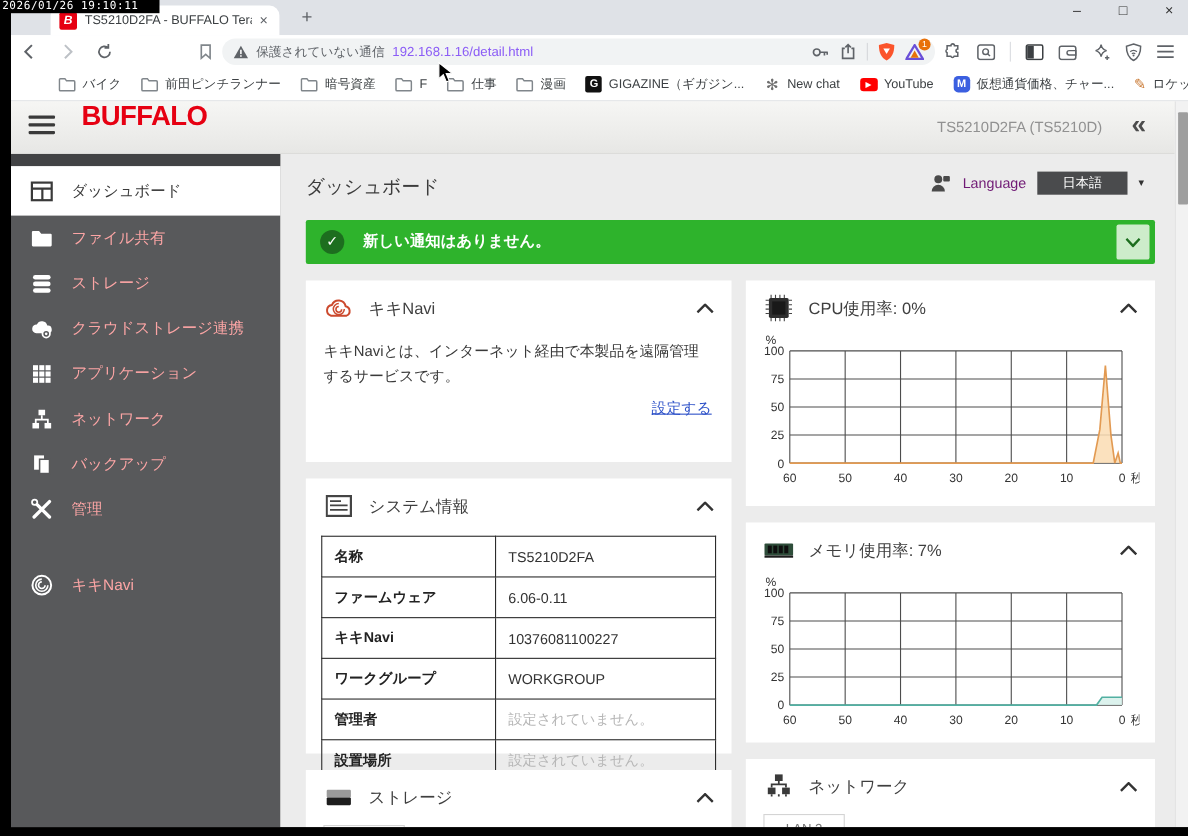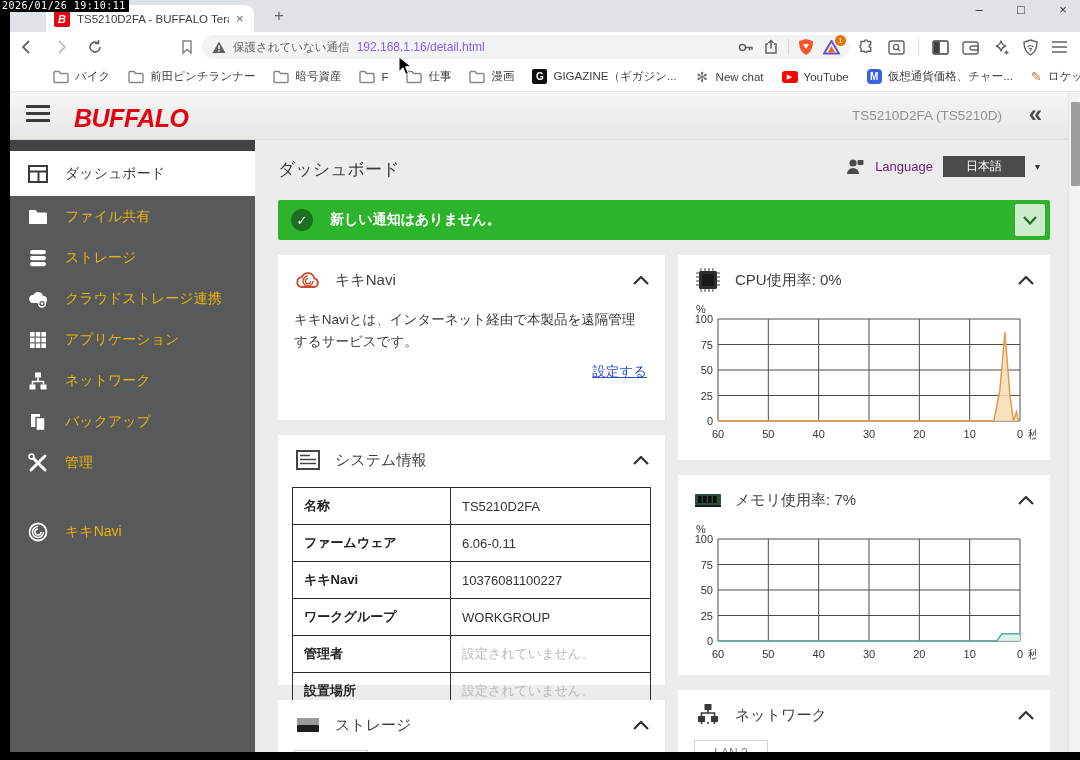--- a/index.html
+++ b/index.html
@@ -4,21 +4,21 @@
 <style>
   * { box-sizing: border-box; margin: 0; padding: 0; }
   body {
     width: 1080px; height: 760px; position: relative; overflow: hidden;
     background: #000; font-family: "Liberation Sans", "DejaVu Sans", sans-serif;
   }
   .browser { position: absolute; left: 10px; top: 0; width: 1070px; height: 752px; background: #fff; }
 
   
   .os-timestamp { position: absolute; left: 0; top: 0; z-index: 60; background: #000; color: #fff;
-    font-family: "DejaVu Sans Mono", monospace; font-size: 10px; padding: 0 3px 1px 2px; letter-spacing: 0.5px; }
+    font-family: "DejaVu Sans Mono", monospace; font-size: 10px; padding: 0 19px 1px 2px; letter-spacing: 0.5px; }
 
   
   .tabbar { position: relative; height: 32px; background: #dfe2e7; }
   .tab { position: absolute; left: 36px; top: 5px; width: 208px; height: 27px; background: #fff;
     border-radius: 9px 9px 0 0; display: flex; align-items: center; padding: 0 8px; gap: 7px; }
   .favicon { width: 16px; height: 16px; min-width: 16px; background: #e60012; color: #fff; font-size: 11px;
     font-weight: bold; font-style: italic; display: flex; align-items: center; justify-content: center; border-radius: 2px; }
   .tab-title { font-size: 11.5px; color: #3c4043; white-space: nowrap; overflow: hidden; width: 152px; }
   .tab-close { font-size: 13px; color: #5f6368; cursor: default; }
   .newtab { position: absolute; left: 256px; top: 4px; font-size: 17px; color: #5f6368; padding: 2px 8px; }
@@ -58,29 +58,29 @@
   .ico-gpt { width: 15px; height: 15px; border-radius: 50%; color: #6e6e6e; font-size: 14px; line-height: 14px;
     display: flex; align-items: center; justify-content: center; }
   .ico-pencil { color: #c7742c; font-size: 13px; }
 
   
   .page { position: absolute; top: 92px; left: 0; width: 1070px; height: 660px; background: #ececec; overflow: hidden; }
   .app-header { position: absolute; top: 0; left: 0; width: 1058px; height: 48px;
     background: linear-gradient(#f6f6f4, #e7e7e5); border-bottom: 1px solid #dcdcda; }
   .hamburger { position: absolute; left: 16px; top: 13px; width: 24px; }
   .hamburger div { height: 3px; background: #3a3a3a; margin-bottom: 4px; border-radius: 1px; }
-  .brand { position: absolute; left: 64px; top: 12px; color: #e60012; font-size: 25px; font-weight: 800;
-    font-style: italic; letter-spacing: -0.5px; }
+  .brand { position: absolute; left: 64px; top: 0; color: #e60012; font-size: 25px; font-weight: 800;
+    letter-spacing: -0.5px; }
   .device-name { position: absolute; right: 66px; top: 16px; color: #919191; font-size: 13.5px; }
   .collapse-left { position: absolute; right: 26px; top: 8px; color: #4d4d4d; font-size: 24px; font-weight: bold; }
 
   
   .sidebar { position: absolute; left: 0; top: 48px; width: 245px; height: 612px; background: #58595b; }
   .sidebar-strip { height: 11px; background: #424345; }
-  .snav { display: flex; align-items: center; height: 41px; padding-left: 16px; gap: 15px; color: #eab308; font-size: 14px; }
+  .snav { display: flex; align-items: center; height: 41px; padding-left: 16px; gap: 15px; color: #fca5a5; font-size: 14px; }
   .snav.selected { background: #fff; color: #3a3a3a; height: 45px; }
   .sic { width: 24px; height: 24px; display: flex; align-items: center; justify-content: center; }
   .snav-footer { margin-top: 28px; }
 
   
   .main { position: absolute; left: 245px; top: 48px; width: 813px; height: 612px; background: #ececec; overflow: hidden; }
   .page-title { position: absolute; left: 23px; top: 18px; font-size: 17px; color: #3c3c3c; }
   .lang-cluster { position: absolute; right: 28px; top: 16px; display: flex; align-items: center; gap: 10px; }
   .lang-label { font-size: 13px; color: #701a75; }
   .lang-btn { width: 82px; height: 21px; background: #4a4b4d; color: #fff; font-size: 12px;

